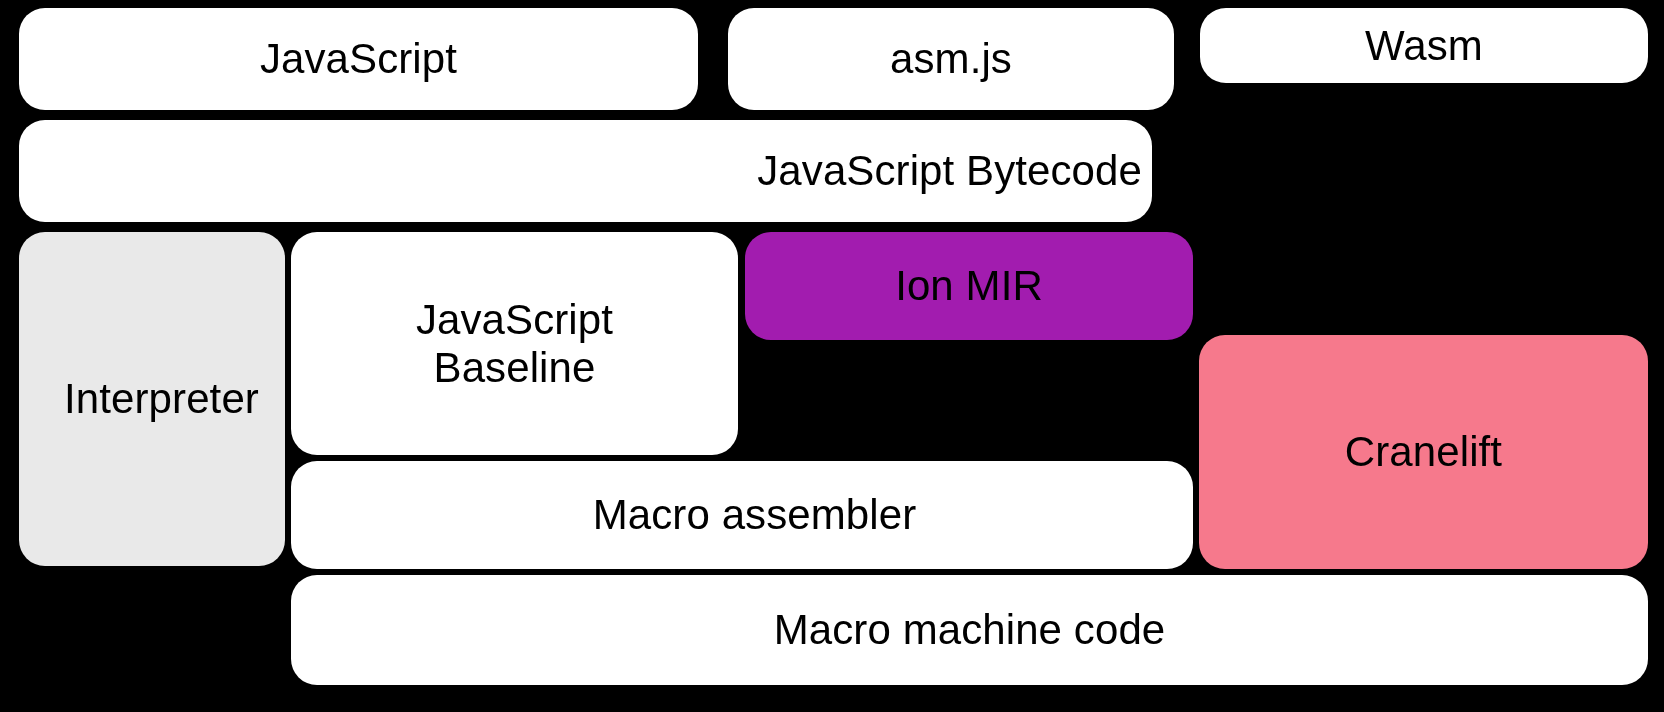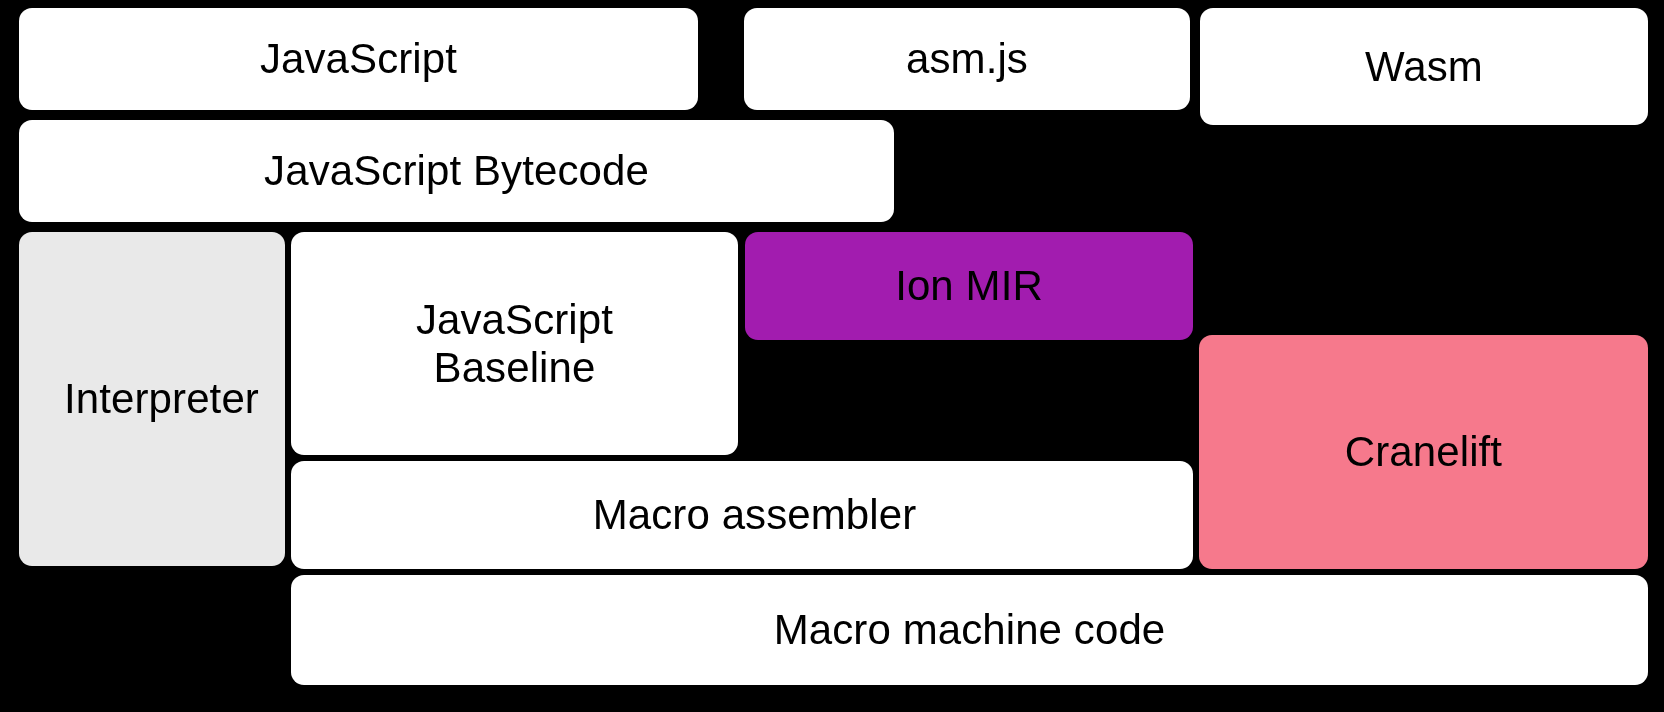--- a/index.html
+++ b/index.html
@@ -17,21 +17,21 @@
     background: #000000;
     overflow: hidden;
   }
   .node {
     position: absolute;
     box-sizing: border-box;
     display: flex;
     align-items: center;
     justify-content: center;
     text-align: center;
-    border-radius: 13px;
+    border-radius: 26px;
     color: #000000;
     font-size: 42px;
     line-height: 1.12;
     letter-spacing: 0.1px;
     font-weight: 400;
     font-family: "Liberation Sans", sans-serif;
     white-space: pre-line;
     padding: 0 10px;
   }
   .fill-white   { background: #ffffff; }
@@ -41,23 +41,23 @@
   .node-label {
     display: block;
     width: 100%;
   }
 </style>
 </head>
 <body>
 
 <div id="canvas" style="background: rgb(0, 0, 0);">
     <div class="node fill-white" style="left: 19px; top: 8px; width: 679px; height: 102px;"><span class="node-label">JavaScript</span></div>
-    <div class="node fill-white" style="left: 744px; top: 8px; width: 446px; height: 102px;"><span class="node-label">asm.js</span></div>
-    <div class="node fill-white" style="left: 1200px; top: 8px; width: 448px; height: 117px;"><span class="node-label">Wasm</span></div>
-    <div class="node fill-white" style="left: 19px; top: 120px; width: 875px; height: 102px;"><span class="node-label">JavaScript Bytecode</span></div>
+    <div class="node fill-white" style="left: 728px; top: 8px; width: 446px; height: 102px;"><span class="node-label">asm.js</span></div>
+    <div class="node fill-white" style="left: 1200px; top: 8px; width: 448px; height: 75px;"><span class="node-label">Wasm</span></div>
+    <div class="node fill-white" style="left: 19px; top: 120px; width: 1133px; height: 102px; text-align: right;"><span class="node-label">JavaScript Bytecode</span></div>
     <div class="node fill-gray" style="left: 19px; top: 232px; width: 266px; height: 334px;"><span class="node-label">Interpreter</span></div>
     <div class="node fill-white" style="left: 291px; top: 232px; width: 447px; height: 223px;"><span class="node-label">JavaScript
 Baseline</span></div>
     <div class="node fill-green" style="left: 745px; top: 232px; width: 448px; height: 108px;"><span class="node-label">Ion MIR</span></div>
     <div class="node fill-white" style="left: 291px; top: 461px; width: 902px; height: 108px; padding-left: 35px;"><span class="node-label">Macro assembler</span></div>
     <div class="node fill-pink" style="left: 1199px; top: 335px; width: 449px; height: 234px;"><span class="node-label">Cranelift</span></div>
     <div class="node fill-white" style="left: 291px; top: 575px; width: 1357px; height: 110px;"><span class="node-label">Macro machine code</span></div>
   </div>
 
 </body></html>

